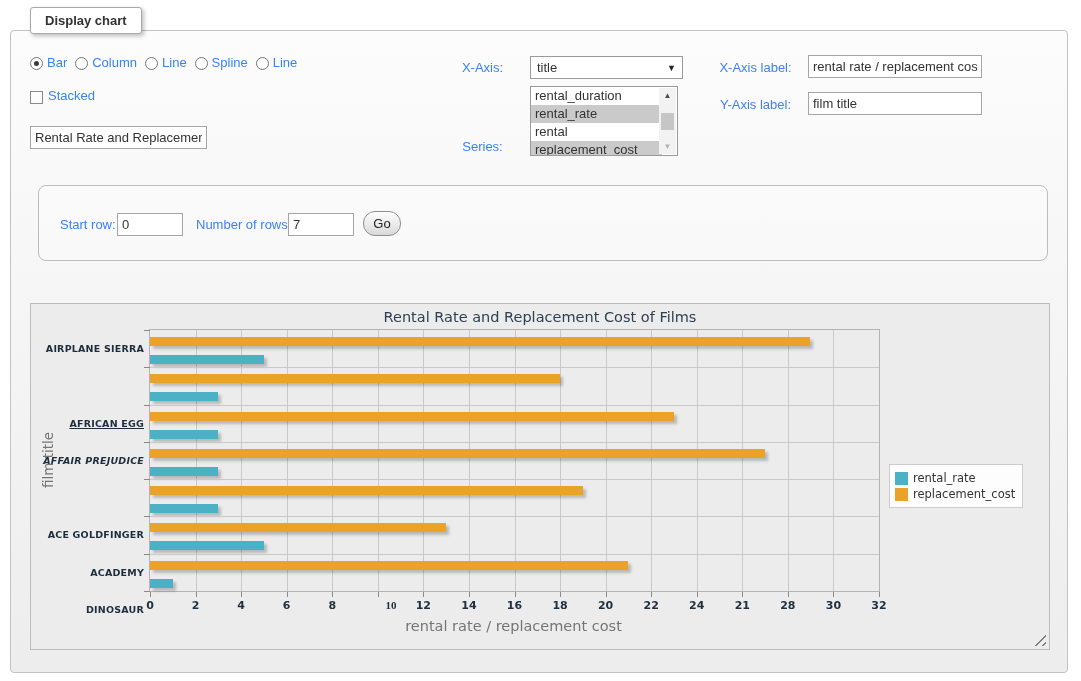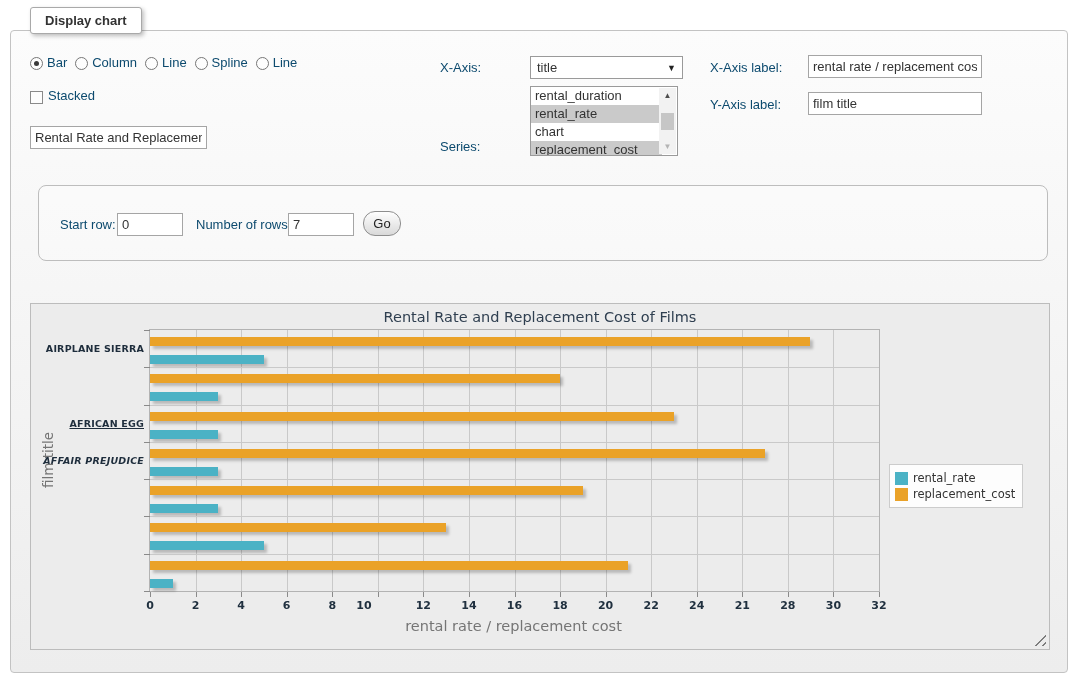--- a/index.html
+++ b/index.html
@@ -3,22 +3,22 @@
 <meta charset="utf-8">
 <style>
   html,body{margin:0;padding:0;background:#fff;}
   body{width:1081px;height:681px;position:relative;font-family:"Liberation Sans",sans-serif;color:#333;overflow:hidden;}
   .abs{position:absolute;}
   
   #panel{left:10px;top:30px;width:1056px;height:641px;border:1px solid #c3c3c3;border-radius:4px;
          background:linear-gradient(180deg,#fcfcfc 0%,#ededed 100%);}
   #panel-legend{left:30px;top:7px;background:#fff;border:1px solid #a9a9a9;border-radius:3px;
          padding:5px 14px;font-size:13px;font-weight:bold;color:#333;box-shadow:2px 2px 4px rgba(0,0,0,0.25);z-index:5;}
-  .lbl{font-size:13px;color:#0c4a6e;line-height:16px;white-space:nowrap;}
-  .r{text-align:left;}
+  .lbl{font-size:13px;color:#3b82f6;line-height:16px;white-space:nowrap;}
+  .r{text-align:center;}
   
   #chart-type-radios{left:30px;top:55px;display:flex;align-items:center;gap:8px;}
   .radio-item{display:flex;align-items:center;gap:4px;}
   input[type=radio].ctl{appearance:none;-webkit-appearance:none;margin:0;width:13px;height:13px;border:1px solid #767676;
       border-radius:50%;background:#fdfdfd;position:relative;}
   input[type=radio].ctl:checked::after{content:"";position:absolute;left:3px;top:3px;width:5px;height:5px;border-radius:50%;background:#3a3a3a;}
   #stacked-row{left:30px;top:88px;display:flex;align-items:flex-end;gap:5px;}
   input[type=checkbox].ctl{appearance:none;-webkit-appearance:none;margin:0;width:13px;height:13px;border:1px solid #8a8a8a;background:#fdfdfd;}
   
   .txt{box-sizing:border-box;border:1px solid #a5a5a5;background:#fff;font-family:"Liberation Sans",sans-serif;
@@ -100,21 +100,21 @@
 <div id="xaxis-select" class="abs">
   <span>title</span>
   <span class="arrow">▼</span>
 </div>
 
 <div class="abs lbl r" style="left:440px;top:139px;width:85px;">Series:</div>
 <div id="series-list" class="abs">
   <div id="series-options">
       <div class="opt">rental_duration</div>
       <div class="opt sel">rental_rate</div>
-      <div class="opt">chart</div>
+      <div class="opt">rental</div>
       <div class="opt sel">replacement_cost</div>
     </div>
   <div id="series-scroll">
     <div class="sb-btn" style="top:0;">▲</div>
     <div class="sb-thumb"></div>
     <div class="sb-btn" style="bottom:0;color:#b4b4b4;">▼</div>
   </div>
 </div>
 
 <div class="abs lbl r" style="left:710px;top:60px;width:91px;">X-Axis label:</div>
@@ -141,21 +141,21 @@
       <div class="tick-x" style="left: 91.125px;"></div>
       <div class="xt-lbl" style="left: 71.125px; top: 269px;">4</div>
       <div class="gl-v" style="left: 136.688px;"></div>
       <div class="tick-x" style="left: 136.688px;"></div>
       <div class="xt-lbl" style="left: 116.688px; top: 269px;">6</div>
       <div class="gl-v" style="left: 182.25px;"></div>
       <div class="tick-x" style="left: 182.25px;"></div>
       <div class="xt-lbl" style="left: 162.25px; top: 269px;">8</div>
       <div class="gl-v" style="left: 227.812px;"></div>
       <div class="tick-x" style="left: 227.812px;"></div>
-      <div class="xt-lbl" style="left: 194px; top: 269px;">10</div>
+      <div class="xt-lbl" style="left: 221px; top: 269px; font-family: Liberation Serif, serif;">10</div>
       <div class="gl-v" style="left: 273.375px;"></div>
       <div class="tick-x" style="left: 273.375px;"></div>
       <div class="xt-lbl" style="left: 253.375px; top: 269px;">12</div>
       <div class="gl-v" style="left: 318.938px;"></div>
       <div class="tick-x" style="left: 318.938px;"></div>
       <div class="xt-lbl" style="left: 298.938px; top: 269px;">14</div>
       <div class="gl-v" style="left: 364.5px;"></div>
       <div class="tick-x" style="left: 364.5px;"></div>
       <div class="xt-lbl" style="left: 344.5px; top: 269px;">16</div>
       <div class="gl-v" style="left: 410.062px;"></div>
@@ -198,24 +198,26 @@
       <div class="tick-y" style="top: 111.857px;"></div>
       <div class="cat-lbl" style="left: -116px; top: 111.857px; height: 37.2857px; line-height: 37.2857px; font-style: italic;">AFFAIR PREJUDICE</div>
       <div class="bar" style="top: 118.857px; left: 0px; width: 614.866px; background: rgb(234, 162, 40);"></div>
       <div class="bar" style="top: 136.857px; left: 0px; width: 68.1159px; background: rgb(75, 178, 197);"></div>
       <div class="gl-h" style="top: 149.143px;"></div>
       <div class="tick-y" style="top: 149.143px;"></div>
       <div class="bar" style="top: 156.143px; left: 0px; width: 432.616px; background: rgb(234, 162, 40);"></div>
       <div class="bar" style="top: 174.143px; left: 0px; width: 68.1159px; background: rgb(75, 178, 197);"></div>
       <div class="gl-h" style="top: 186.429px;"></div>
       <div class="tick-y" style="top: 186.429px;"></div>
+      <div class="cat-lbl" style="left: -116px; top: 186.429px; height: 37.2857px; line-height: 37.2857px;">ACE GOLDFINGER</div>
       <div class="bar" style="top: 193.429px; left: 0px; width: 295.928px; background: rgb(234, 162, 40);"></div>
       <div class="bar" style="top: 211.429px; left: 0px; width: 113.678px; background: rgb(75, 178, 197);"></div>
       <div class="gl-h" style="top: 223.714px;"></div>
       <div class="tick-y" style="top: 223.714px;"></div>
+      <div class="cat-lbl" style="left: -116px; top: 223.714px; height: 37.2857px; line-height: 37.2857px;">ACADEMY DINOSAUR</div>
       <div class="bar" style="top: 230.714px; left: 0px; width: 478.178px; background: rgb(234, 162, 40);"></div>
       <div class="bar" style="top: 248.714px; left: 0px; width: 22.5534px; background: rgb(75, 178, 197);"></div>
       <div class="tick-y" style="top: 261px;"></div>
     </div>
   <div id="x-axis-title" class="abs">rental rate / replacement cost</div>
   <div id="y-axis-title" class="abs">film title</div>
   <div id="chart-legend" class="abs">
       <div class="leg-row">
         <div class="leg-swatch" style="background: rgb(75, 178, 197);"></div>
         <span class="leg-lbl">rental_rate</span>

